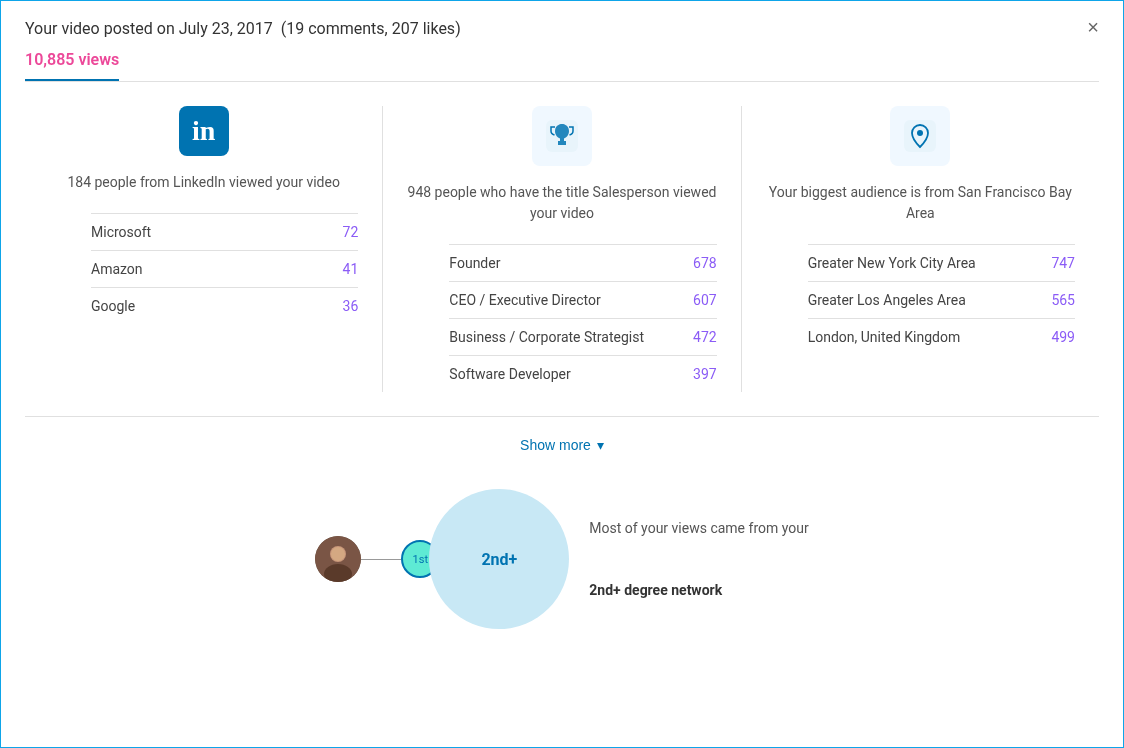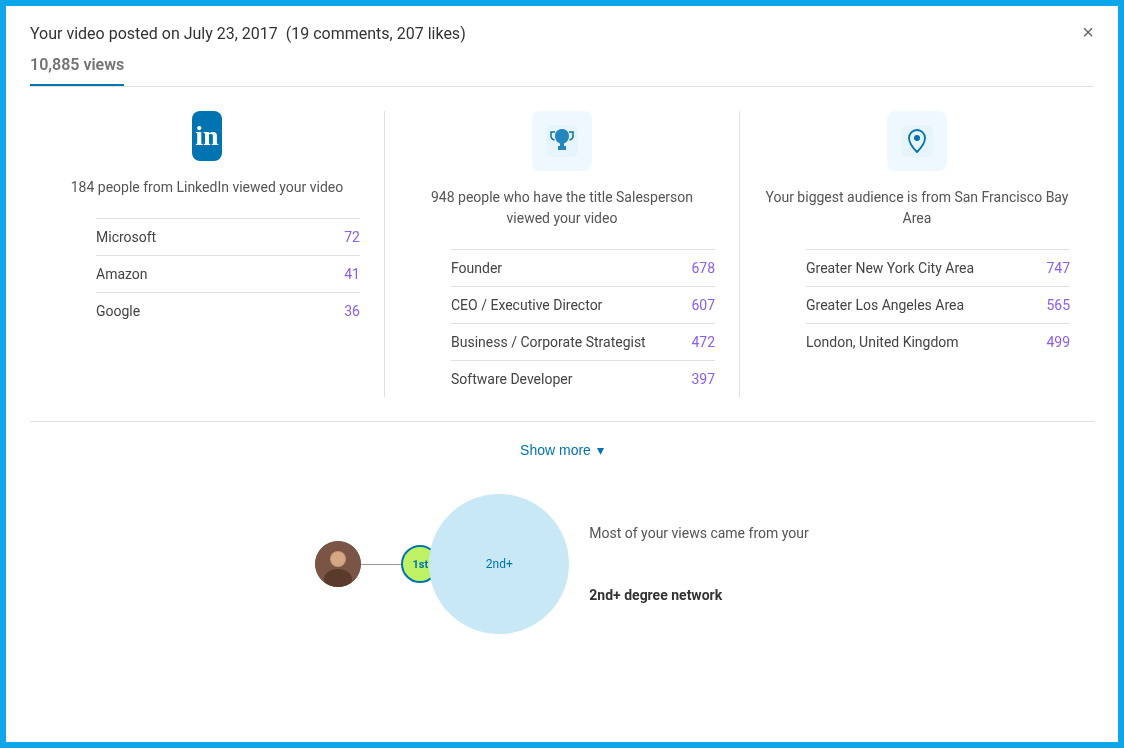--- a/index.html
+++ b/index.html
@@ -6,21 +6,21 @@
     body {
       font-family: -apple-system, BlinkMacSystemFont, 'Segoe UI', Roboto, Arial, sans-serif;
       background: #fff;
       color: #333;
       font-size: 14px;
     }
     .modal {
       width: 1124px;
       min-height: 748px;
       background: #fff;
-      border: 6px solid #0ea5e9;
+      border: 1px solid #0ea5e9;
       position: relative;
     }
     .modal-header {
       padding: 18px 24px 0 24px;
       display: flex;
       justify-content: space-between;
       align-items: flex-start;
     }
     .modal-title {
       font-size: 16px;
@@ -34,21 +34,21 @@
       cursor: pointer;
       color: #666;
       line-height: 1;
       padding: 0;
       margin-top: -2px;
     }
     .views-tab {
       padding: 12px 24px 0 24px;
     }
     .views-count {
-      color: #737373;
+      color: #ec4899;
       font-size: 16px;
       font-weight: 600;
       border-bottom: 2px solid #0073b1;
       display: inline-block;
       padding-bottom: 10px;
     }
     .divider-top {
       border: none;
       border-top: 1px solid #e0e0e0;
       margin: 0 24px;
@@ -65,21 +65,21 @@
     }
     .stat-panel:last-child {
       border-right: none;
     }
     .panel-icon {
       display: flex;
       justify-content: center;
       margin-bottom: 16px;
     }
     .linkedin-icon {
-      width: 30px;
+      width: 50px;
       height: 50px;
       background: #0073b1;
       border-radius: 8px;
       display: flex;
       align-items: center;
       justify-content: center;
       color: #fff;
       font-size: 28px;
       font-weight: bold;
       font-family: serif;
@@ -174,35 +174,35 @@
     .first-degree-circle {
       width: 38px;
       height: 38px;
       border-radius: 50%;
       border: 2px solid #0073b1;
       display: flex;
       align-items: center;
       justify-content: center;
       color: #0073b1;
       font-size: 11px;
-      font-weight: 700;
-      background: #bef264;
+      font-weight: 400;
+      background: #5eead4;
       flex-shrink: 0;
     }
     .second-degree-bubble {
       width: 140px;
       height: 140px;
       border-radius: 50%;
       background: #c8e8f5;
       display: flex;
       align-items: center;
       justify-content: center;
       color: #0073b1;
-      font-size: 12px;
-      font-weight: 400;
+      font-size: 16px;
+      font-weight: 700;
       flex-shrink: 0;
       margin-left: -10px;
     }
     .network-text {
       margin-left: 20px;
       color: #555;
       font-size: 14px;
       line-height: 1.6;
     }
     .network-highlight {

